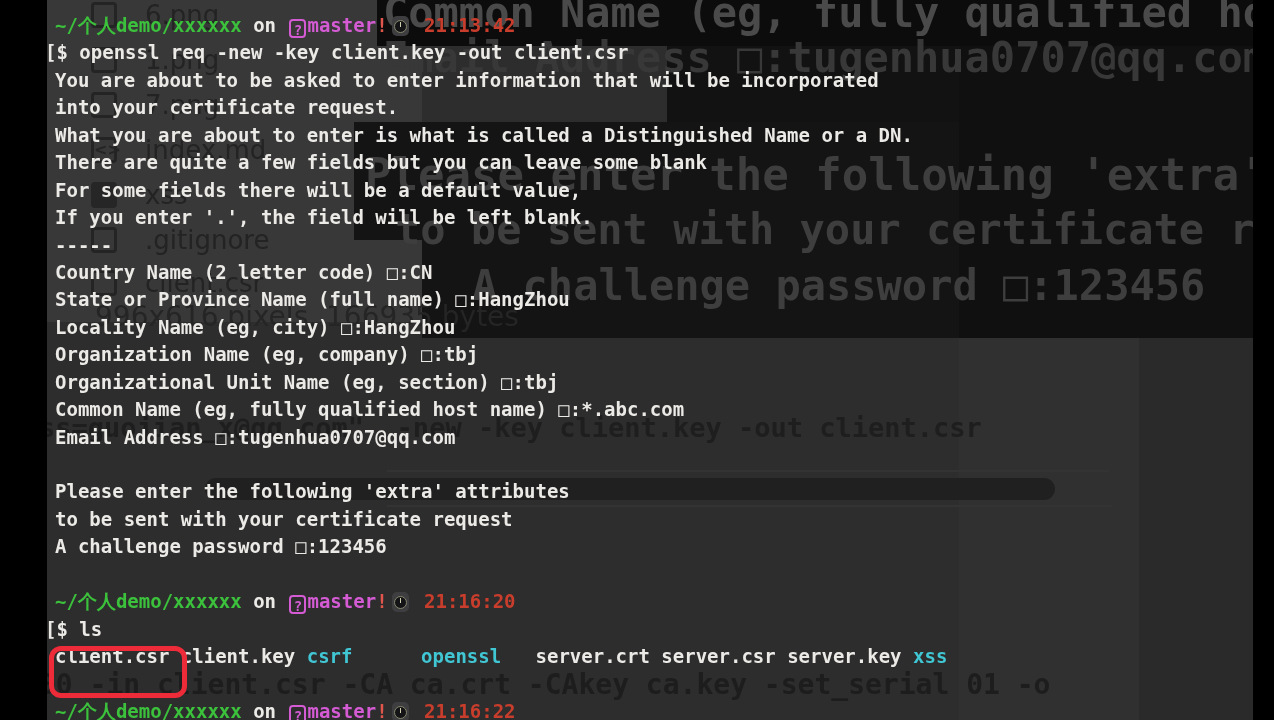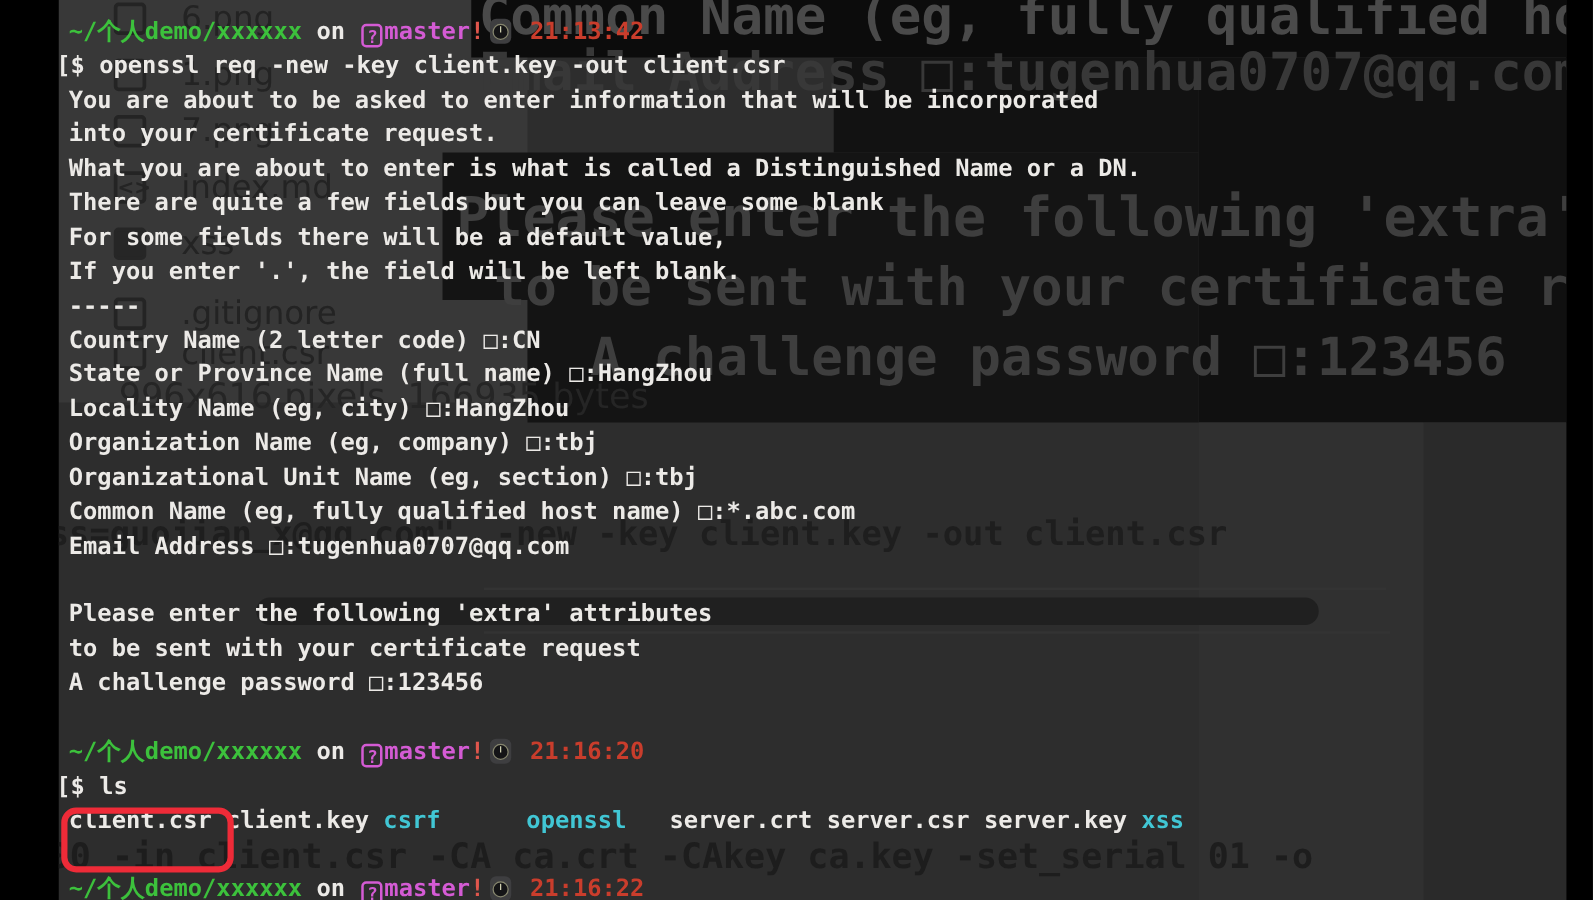--- a/index.html
+++ b/index.html
@@ -61,21 +61,21 @@
         <span>7.png</span>
       </div>
       <div class="fitem" style="left: 44px; top: 135px;">
         <span class="ficon">&lt;&gt;</span>
         <span>index.md</span>
       </div>
       <div class="fitem" style="left: 44px; top: 180px;">
         <span class="ficon folder"></span>
         <span>xss</span>
       </div>
-      <div class="fitem" style="left: 44px; top: 236px;">
+      <div class="fitem" style="left: 44px; top: 225px;">
         <span class="ficon"></span>
         <span>.gitignore</span>
       </div>
       <div class="fitem" style="left: 44px; top: 268px;">
         <span class="ficon"></span>
         <span>client.csr</span>
       </div>
     </div>
   <div class="fstatus" style="left:48px;top:300px;">996x616 pixels, 166935 bytes</div>
 

